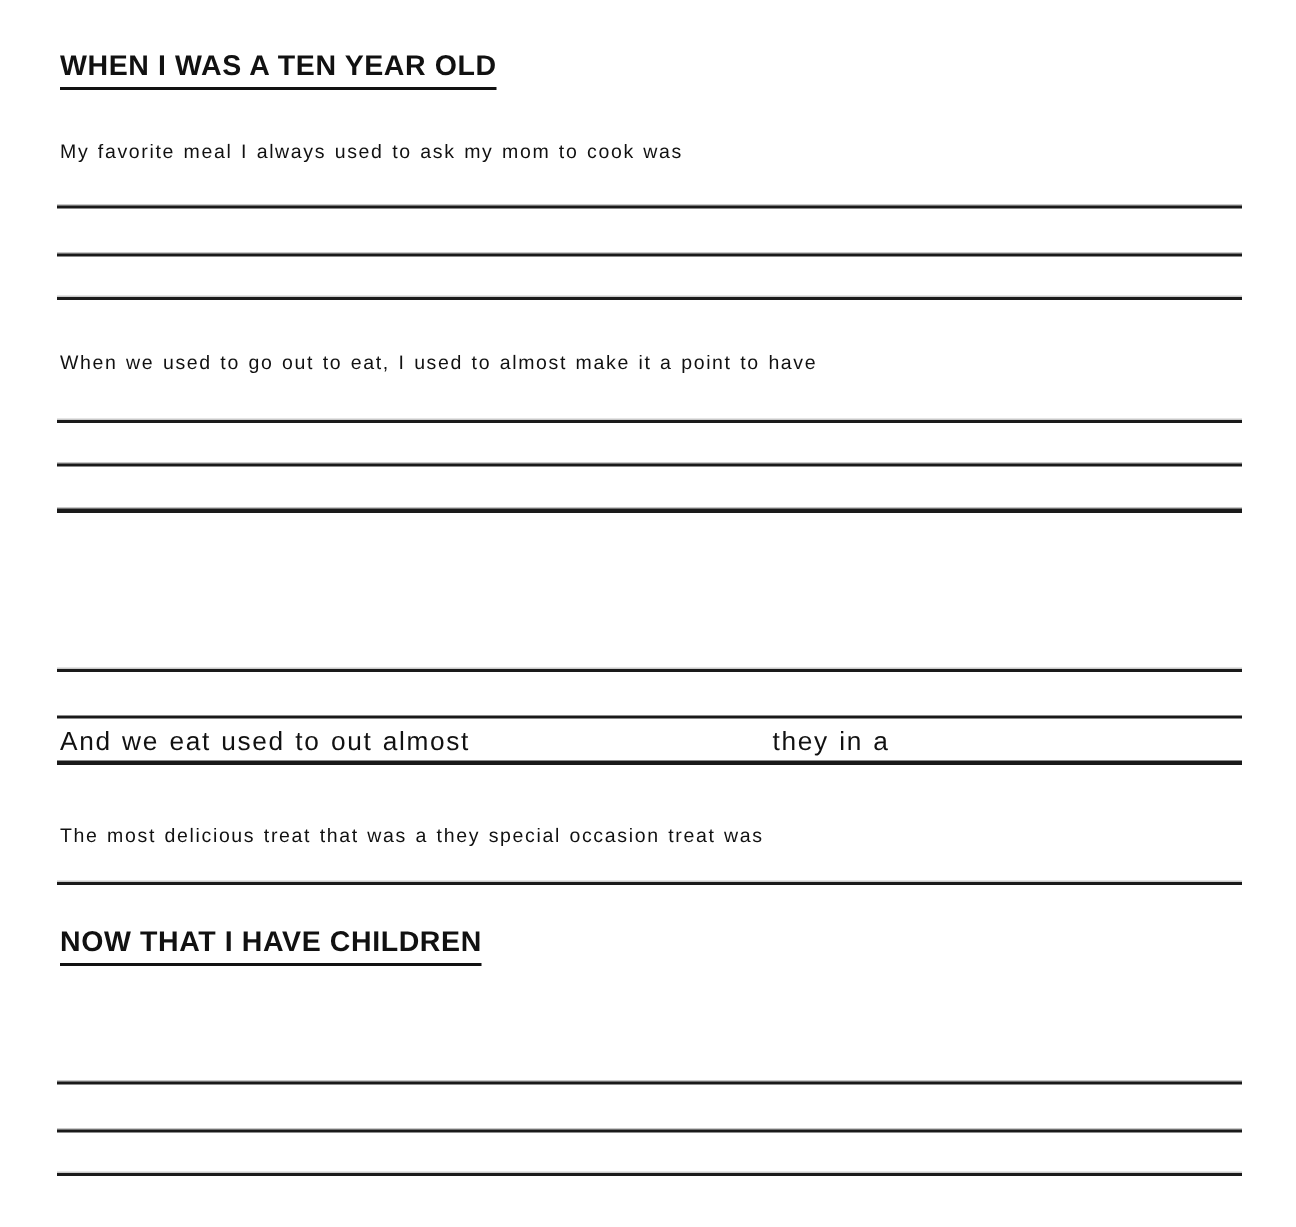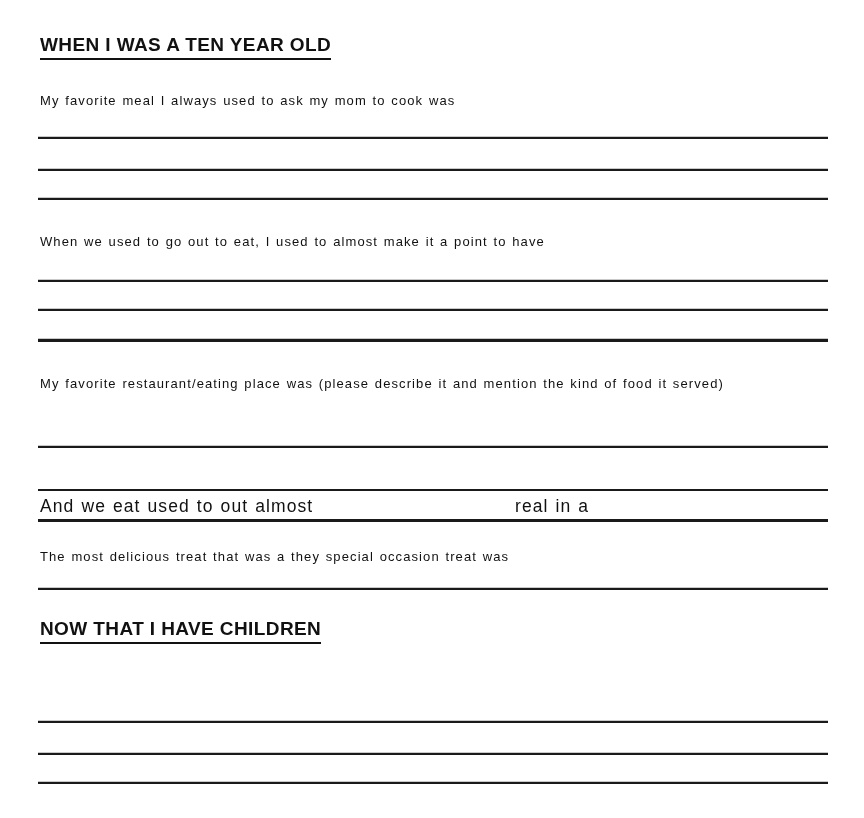--- a/index.html
+++ b/index.html
@@ -51,21 +51,21 @@
     height: 2px;
     background: #1a1a1a;
     box-shadow: 0 -1px 0 #c9c9c9;
   }
   .rule.thick {
     height: 3px;
   }
   .fillrow {
     position: absolute;
     left: 38px;
-    top: 489px;
+    top: 477px;
     width: 790px;
     height: 28px;
     border-top: 2px solid #1a1a1a;
     border-bottom: 3px solid #1a1a1a;
     box-sizing: content-box;
   }
   .fillrow .seg {
     position: absolute;
     top: 3px;
     font-size: 17.5px;
@@ -107,27 +107,26 @@
   <p class="prompt" style="top:88px">My favorite meal I always used to ask my mom to cook was</p>
   <div class="rule" style="top:137px"></div>
   <div class="rule" style="top:169px"></div>
   <div class="rule" style="top:198px"></div>
 
   <p class="prompt" style="top:229px">When we used to go out to eat, I used to almost make it a point to have</p>
   <div class="rule" style="top:280px"></div>
   <div class="rule" style="top:309px"></div>
   <div class="rule thick" style="top:339px"></div>
 
-  <p class="prompt wrap" style="top:371px">My favorite restaurant/eating place was (please describe it and mention the kind of food it served)</p>
   <div class="rule" style="top:446px"></div>
 
   <div class="fillrow">
     <span class="seg prefix">And we eat used to out almost</span>
     <span class="blank"></span>
-    <span class="seg suffix">real in a</span>
+    <span class="seg suffix">they in a</span>
   </div>
 
   <p class="prompt" style="top:544px">The most delicious treat that was a they special occasion treat was</p>
   <div class="rule" style="top:588px"></div>
 
   <div class="heading" style="top:618px">
     <span class="hu">NOW THAT I HAVE CHILDREN</span>
   </div>
 
   <div class="rule" style="top:721px"></div>

